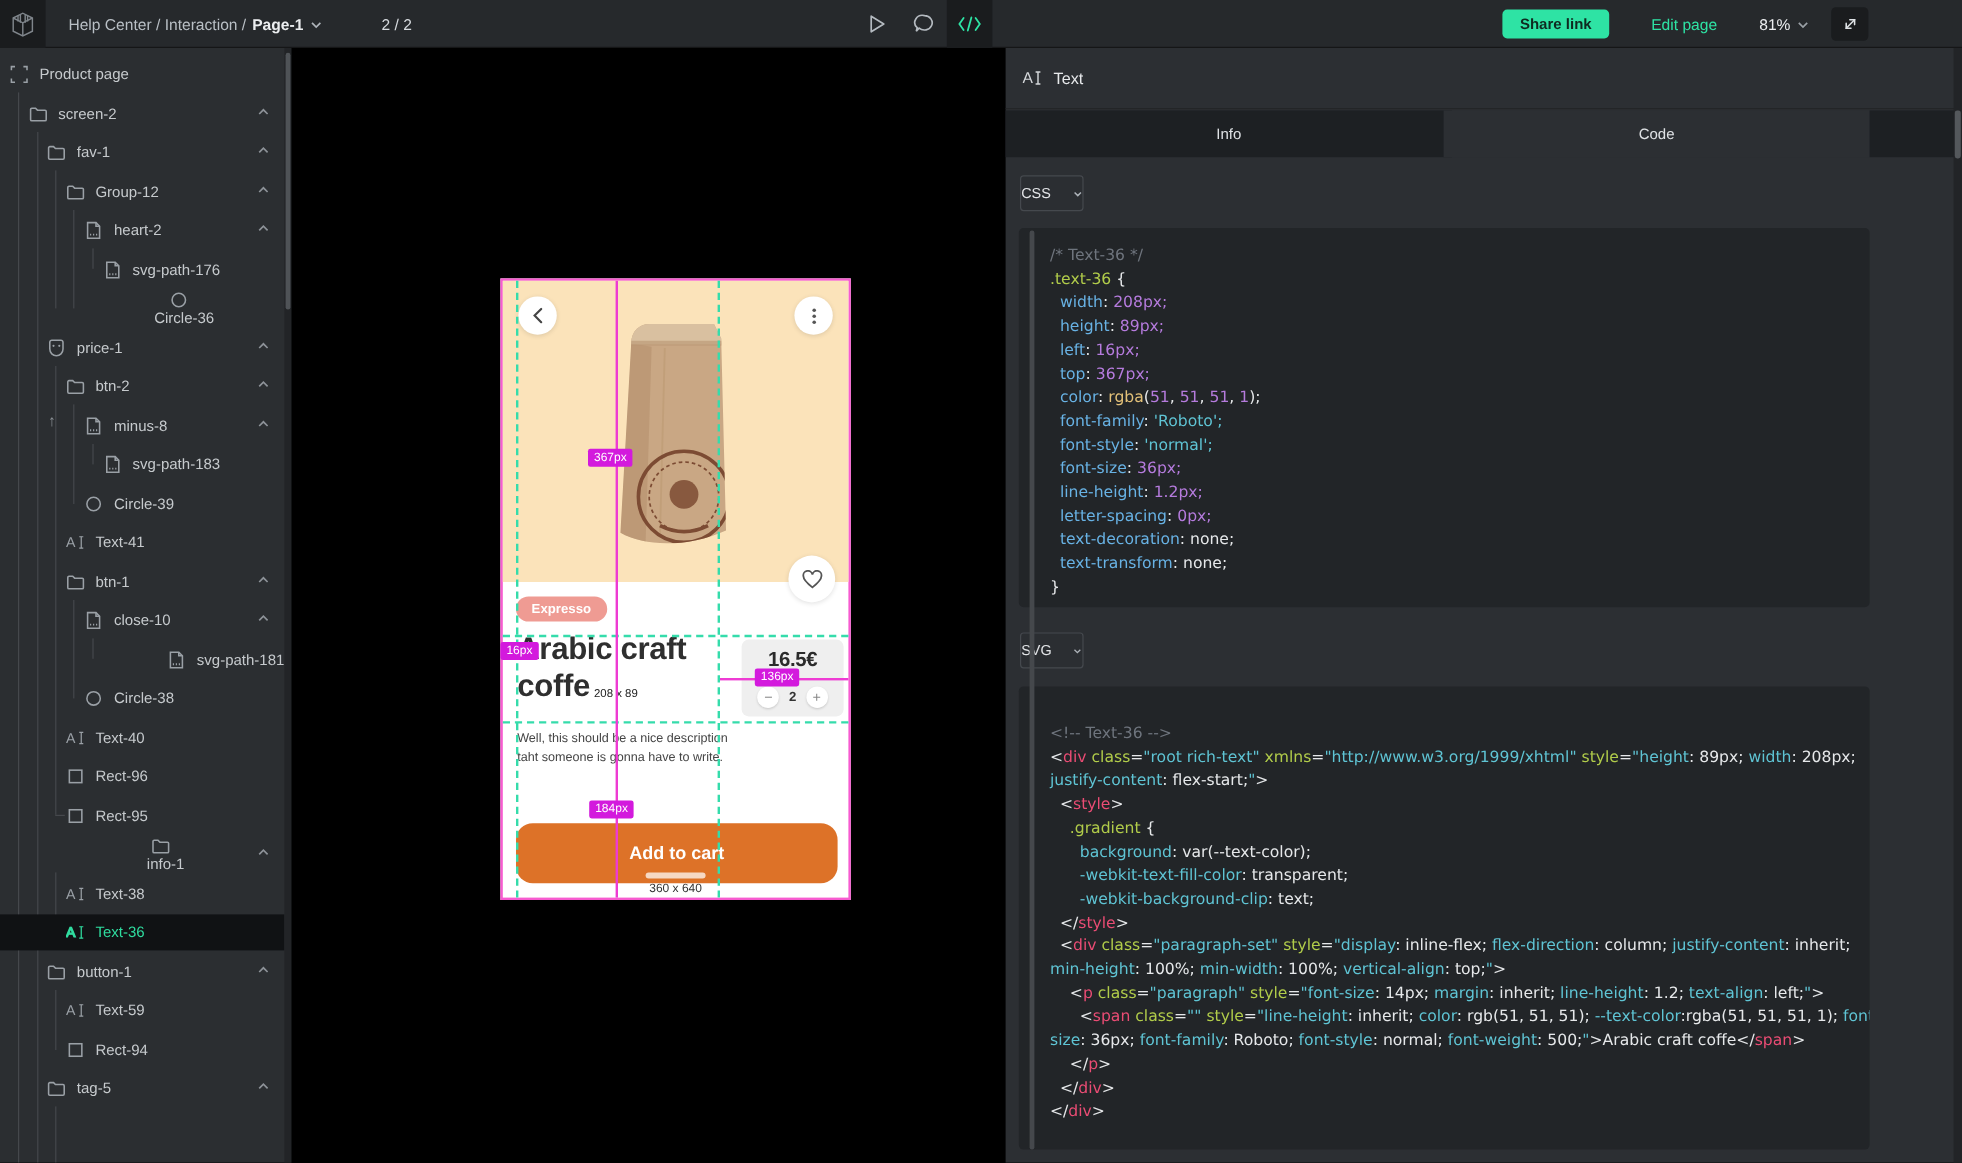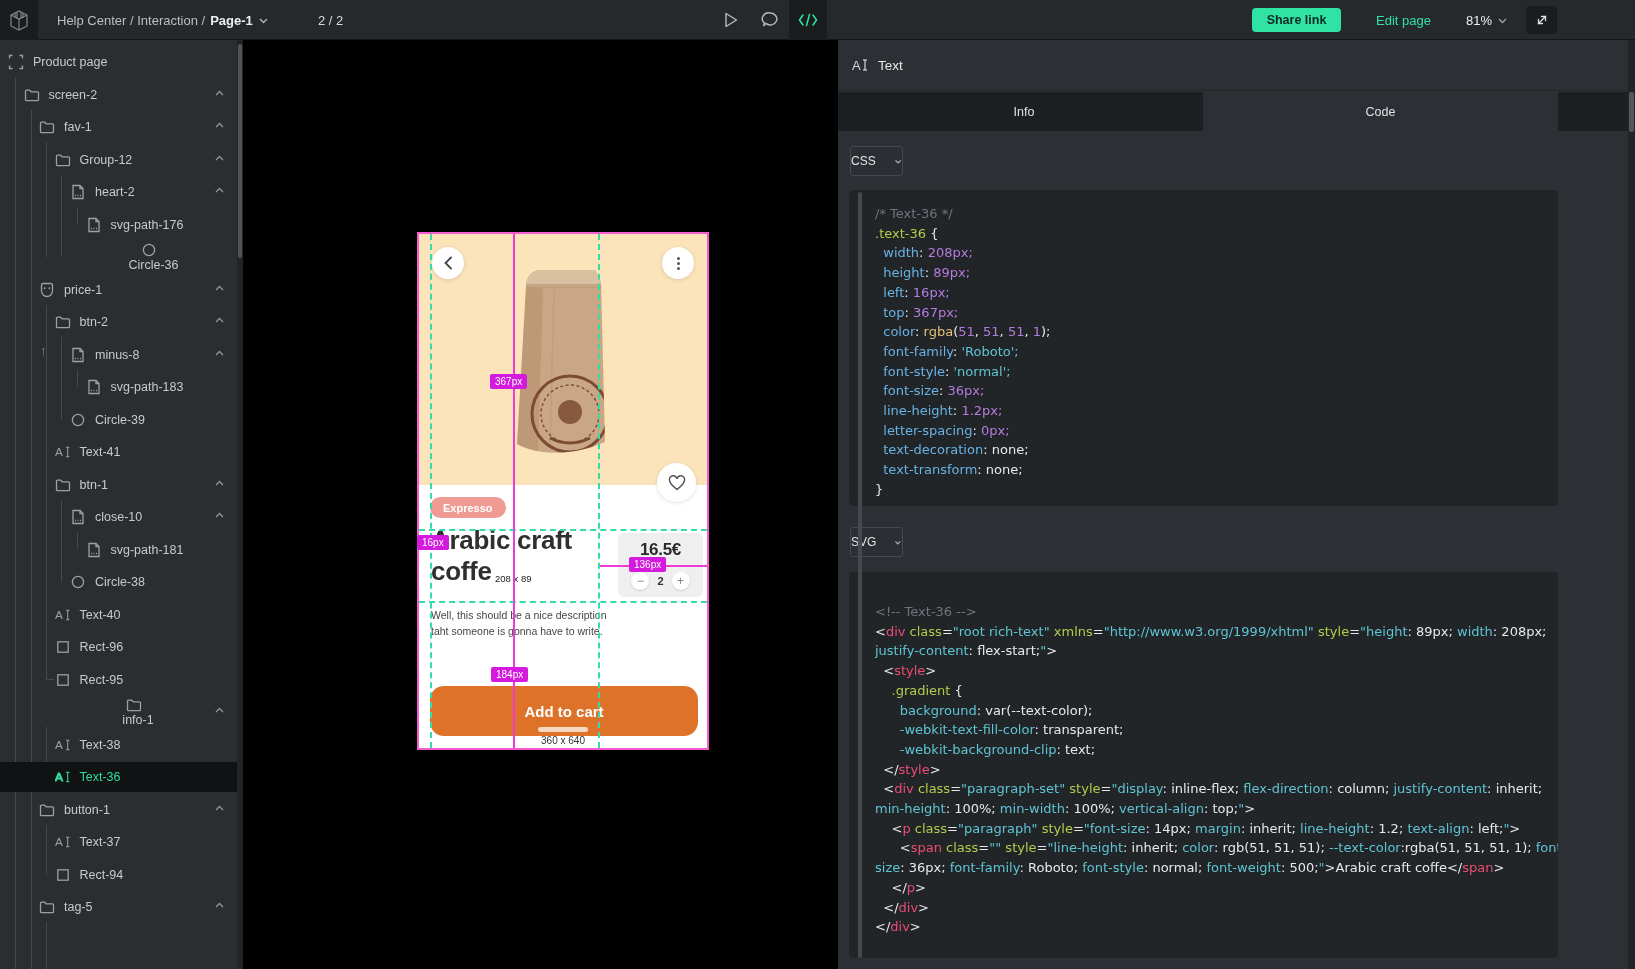--- a/index.html
+++ b/index.html
@@ -330,21 +330,21 @@
               <path d="M5 11.5h1M7.5 11.5h1M10 11.5h1" stroke-width="1.6"></path>
             </svg>
           </span>
           <span>close-10</span>
           <span class="chev">
             <svg width="11" height="11" viewBox="0 0 11 11" fill="none" stroke="#8d9298" stroke-width="1.4">
               <polyline points="2,7 5.5,3.5 9,7"></polyline>
             </svg>
           </span>
         </div>
-        <div class="tree-row" style="top: 494.5px; padding-left: 85.5px;">
+        <div class="tree-row" style="top: 494.5px; padding-left: 85.5px; justify-content: flex-end;">
           <span class="ticon">
             <svg width="16" height="16" viewBox="0 0 16 16" fill="none" stroke="#9aa0a6" stroke-width="1.3">
               <path d="M3 1.5h7l3 3v10H3z"></path>
               <path d="M10 1.5v3h3"></path>
               <path d="M5 11.5h1M7.5 11.5h1M10 11.5h1" stroke-width="1.6"></path>
             </svg>
           </span>
           <span>svg-path-181</span>
         </div>
         <div class="tree-row" style="top: 527px; padding-left: 70px;">
@@ -432,21 +432,21 @@
         </div>
         <div class="tree-row" style="top: 787px; padding-left: 54.5px;">
           <span class="ticon">
             <svg width="17" height="16" viewBox="0 0 17 16" fill="none" stroke="#9aa0a6" stroke-width="1.1">
               <text x="0" y="12.5" font-size="12.5" fill="#9aa0a6" stroke="none" font-family="Liberation Sans, sans-serif">A</text>
               <line x1="13.5" y1="3" x2="13.5" y2="13"></line>
               <line x1="11.7" y1="3" x2="15.3" y2="3"></line>
               <line x1="11.7" y1="13" x2="15.3" y2="13"></line>
             </svg>
           </span>
-          <span>Text-37</span>
+          <span>Text-59</span>
         </div>
         <div class="tree-row" style="top: 819.5px; padding-left: 54.5px;">
           <span class="ticon">
             <svg width="16" height="16" viewBox="0 0 16 16" fill="none" stroke="#9aa0a6" stroke-width="1.3">
               <rect x="2.8" y="2.8" width="10.4" height="10.4"></rect>
             </svg>
           </span>
           <span>Rect-94</span>
         </div>
         <div class="tree-row" style="top: 852px; padding-left: 39px;">

